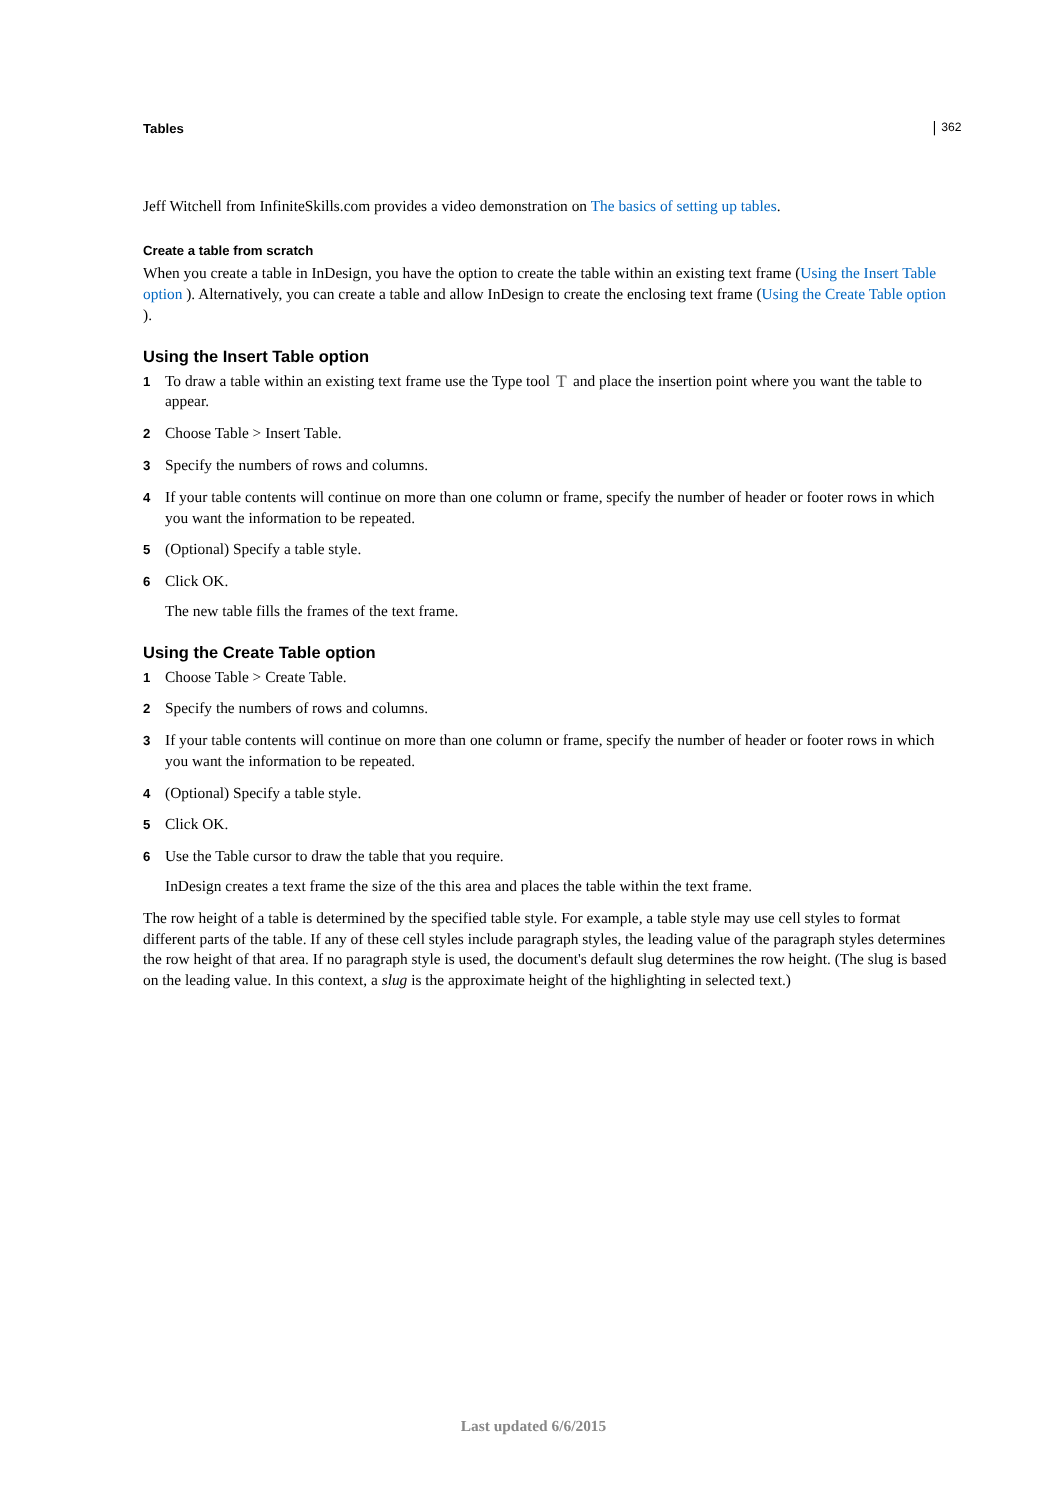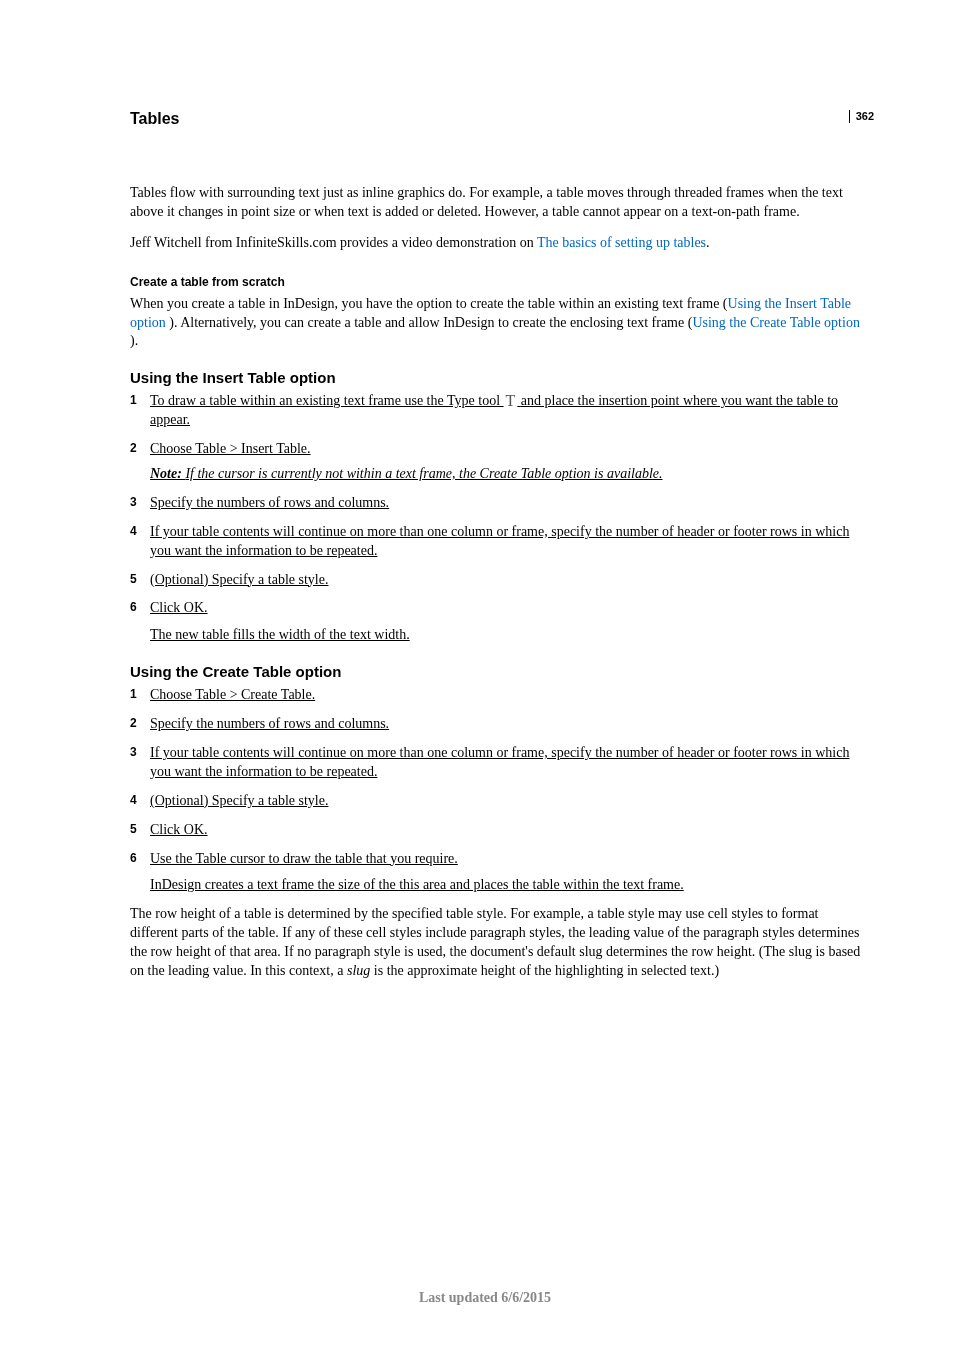--- a/index.html
+++ b/index.html
@@ -14,30 +14,30 @@
     height: 1350px;
     box-sizing: border-box;
     padding: 110px 90px 40px 130px;
     position: relative;
   }
   .pagenum {
     position: absolute;
     top: 110px;
     right: 80px;
     font-family: "Myriad Pro", Arial, Helvetica, sans-serif;
-    font-weight: bold;
+    font-weight: normal;
     font-size: 11px;
     border-left: 1px solid #000;
     padding-left: 6px;
     line-height: 1.2;
   }
   .running-head {
     font-family: "Myriad Pro", Arial, Helvetica, sans-serif;
     font-weight: bold;
-    font-size: 16px;
+    font-size: 12px;
     margin-bottom: 56px;
   }
   p {
     font-size: 14px;
     line-height: 1.35;
     margin: 0 0 8px 0;
     text-align: left;
   }
   .para-block { margin-bottom: 12px; }
   a.link { color: #0066c0; text-decoration: none; }
@@ -51,21 +51,20 @@
     font-family: "Myriad Pro", Arial, Helvetica, sans-serif;
     font-weight: bold;
     font-size: 15px;
     margin: 18px 0 6px 0;
   }
   ol.steps {
     list-style: none;
     padding: 0;
     margin: 0;
     counter-reset: step;
-    text-decoration: underline;
   }
   ol.steps > li {
     counter-increment: step;
     position: relative;
     padding-left: 20px;
     font-size: 14px;
     line-height: 1.35;
     margin: 0 0 10px 0;
   }
   ol.steps > li::before {
@@ -105,51 +104,47 @@
   }
   em.term { font-style: italic; }
 </style>
 </head>
 <body>
 
 <div class="page">
   <div class="pagenum">362</div>
   <div class="running-head">Tables</div>
 
-  <p class="para-block">Tables flow with surrounding text just as inline graphics do. For example, a table moves through threaded frames when the text above it changes in point size or when text is added or deleted. However, a table cannot appear on a text-on-path frame.</p>
 
 
   <p class="para-block">
     <span>Jeff Witchell from InfiniteSkills.com provides a video demonstration on </span><a href="#" class="link">The basics of setting up tables</a><span>.</span>
   </p>
 
   <h2 class="section">Create a table from scratch</h2>
   <p>
     <span>When you create a table in InDesign, you have the option to create the table within an existing text frame (</span><a href="#" class="link">Using the Insert Table option </a><span>). Alternatively, you can create a table and allow InDesign to create the enclosing text frame (</span><a href="#" class="link">Using the Create Table option </a><span>).</span>
   </p>
 
   <h3 class="subsection">Using the Insert Table option</h3>
   <ol class="steps">
     <li>
       <span>To draw a table within an existing text frame use the Type tool </span>
       <span class="type-icon">T</span>
       <span> and place the insertion point where you want the table to appear.</span>
     </li>
     <li>
       <span>Choose Table &gt; Insert Table.</span>
-      <div class="note">
-        <span class="note-label">Note: </span><span class="note-text">If the cursor is currently not within a text frame, the Create Table option is available.</span>
-      </div>
     </li>
     <li>Specify the numbers of rows and columns.</li>
     <li>If your table contents will continue on more than one column or frame, specify the number of header or footer rows in which you want the information to be repeated.</li>
     <li>(Optional) Specify a table style.</li>
     <li>
       <span>Click OK.</span>
-      <p style="margin-top:8px">The new table fills the width of the text width.</p>
+      <p style="margin-top:8px">The new table fills the frames of the text frame.</p>
     </li>
   </ol>
 
   <h3 class="subsection">Using the Create Table option</h3>
   <ol class="steps">
     <li>
       <span>Choose Table &gt; Create Table.</span>
     </li>
     <li>Specify the numbers of rows and columns.</li>
     <li>If your table contents will continue on more than one column or frame, specify the number of header or footer rows in which you want the information to be repeated.</li>

